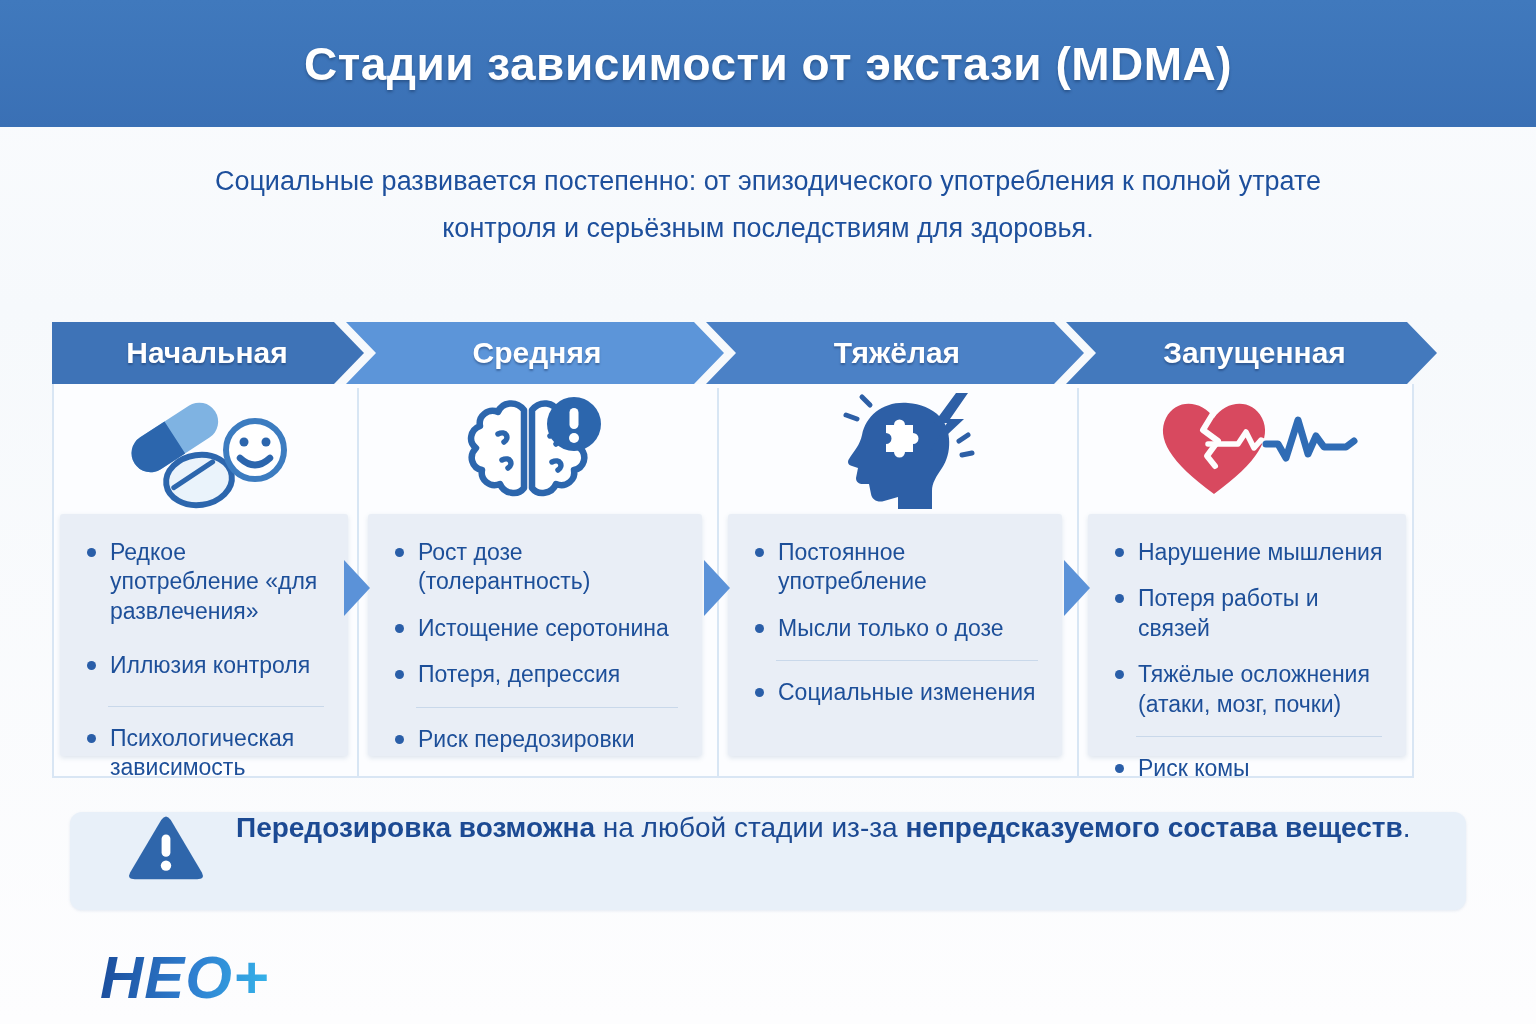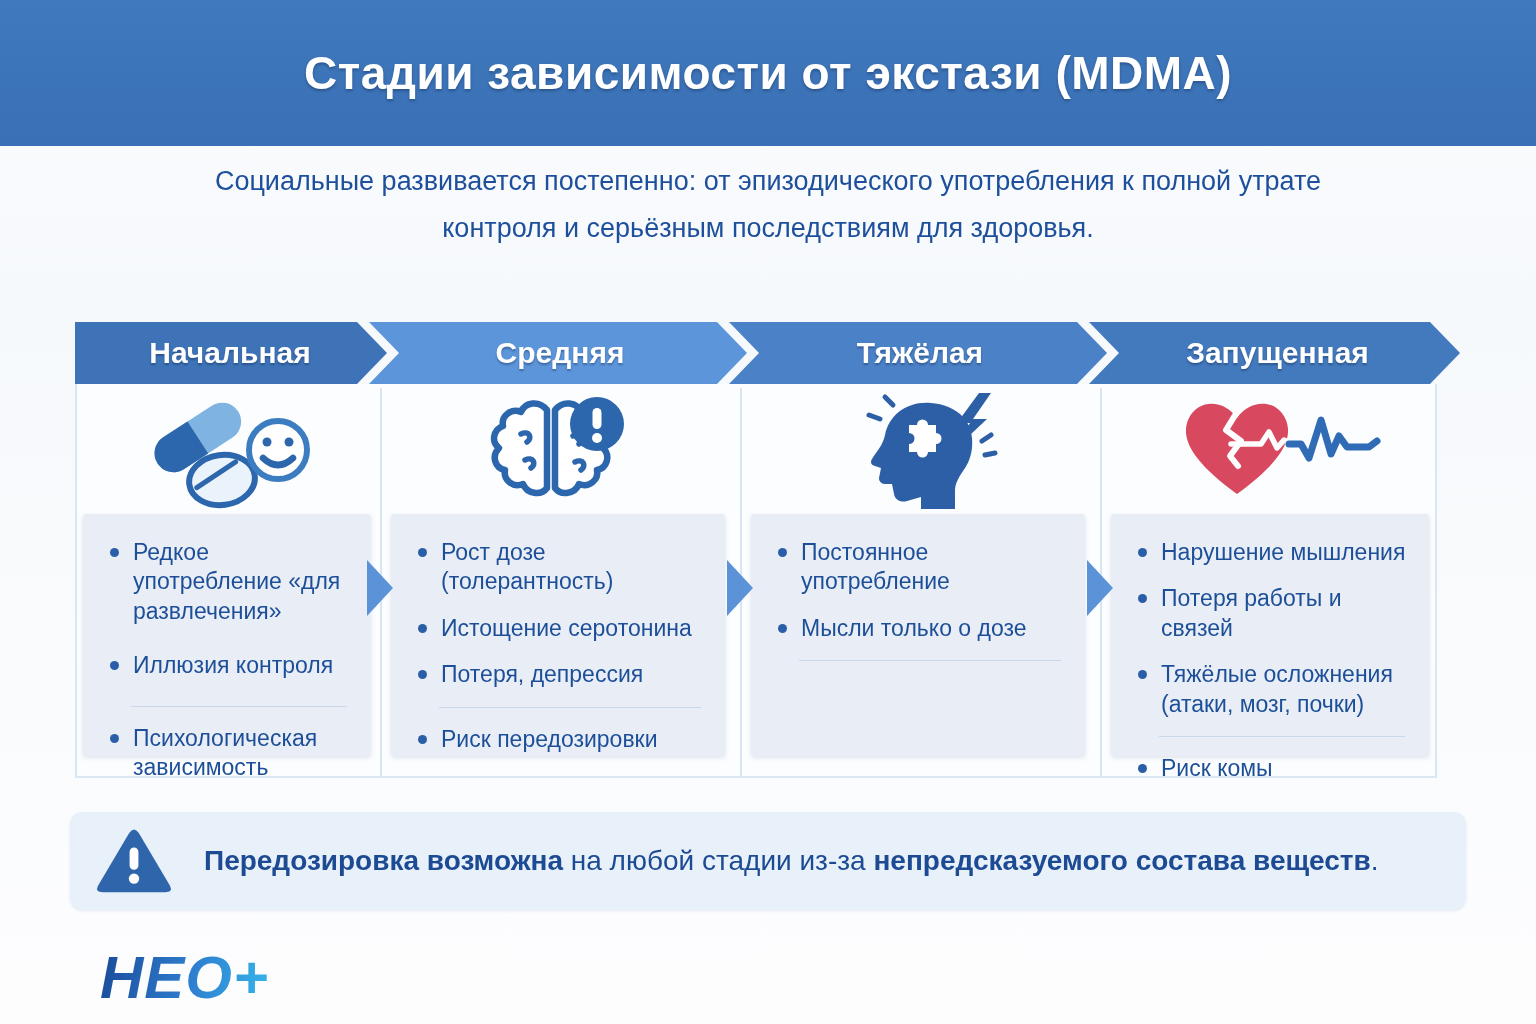--- a/index.html
+++ b/index.html
@@ -9,32 +9,32 @@
     --panel-border:#d9e6f4; --warning-bg:#e8f0f9; --warning-text:#1c4a93;
     --warning-icon:#2f66ab; --icon-primary:#2c66ad; --icon-light:#7fb3e2;
     --heart-red:#d8495f; --pulse-blue:#2f6cb5;
   }
   *{margin:0;padding:0;box-sizing:border-box;}
   body{font-family:"Liberation Sans",sans-serif;}
   .canvas{position:relative;width:1536px;height:1024px;overflow:hidden;
     background:linear-gradient(180deg,#fbfcfe 0%,#f6f9fc 30%,#fdfdfe 100%);}
 
   
-  .top-banner{position:absolute;left:0;top:0;width:100%;height:146px;
+  .top-banner{position:absolute;left:0;top:0;width:100%;height:127px;
     background:linear-gradient(180deg,#4079bd,var(--header-bg));
     display:flex;align-items:center;justify-content:center;}
   .page-title{color:var(--title-color);font-size:46px;font-weight:700;
     letter-spacing:.5px;text-shadow:0 2px 3px rgba(10,30,60,.35);}
 
   
   .intro{position:absolute;left:0;top:158px;width:100%;text-align:center;
     color:var(--subtitle-color);font-size:27px;line-height:1.75;}
 
   
-  .panel{position:absolute;left:75px;top:322px;width:1385px;height:456px;}
+  .panel{position:absolute;left:52px;top:322px;width:1385px;height:456px;}
   .panel-box{position:absolute;left:0;top:62px;width:1362px;bottom:0;
     background:#fcfdff;border:2px solid var(--panel-border);border-top:none;z-index:0;}
   .vsep{position:absolute;top:66px;height:388px;width:2px;background:#d8e6f4;z-index:1;}
   .vsep.s0{left:305px}.vsep.s1{left:665px}.vsep.s2{left:1025px}
 
   .header-strip{position:absolute;left:0;top:0;width:1390px;height:62px;overflow:visible;z-index:2;}
   .stage-label{position:absolute;top:0;height:62px;display:flex;align-items:center;justify-content:center;
     color:var(--banner-text);font-size:30px;font-weight:700;z-index:3;
     text-shadow:0 2px 2px rgba(10,30,70,.35);}
   .stage-label.l0{left:0;width:310px}.stage-label.l1{left:300px;width:370px}
@@ -56,21 +56,21 @@
   .stage-card li.item::before{content:"";position:absolute;left:9px;top:10px;width:9px;height:9px;
     border-radius:50%;background:var(--bullet);}
   .stage-card li.divider{height:1px;background:var(--divider);margin:2px 10px 17px 30px;}
 
   .flow-arrow{position:absolute;top:236px;width:28px;height:60px;z-index:4;}
   .flow-arrow.a0{left:291px}.flow-arrow.a1{left:651px}.flow-arrow.a2{left:1011px}
 
   
   .warning{position:absolute;left:70px;top:812px;width:1396px;height:98px;
     background:var(--warning-bg);border-radius:12px;box-shadow:0 1px 3px rgba(120,150,190,.18);
-    display:flex;align-items:center;padding-left:24px;}
+    display:flex;padding-left:56px;}
   .warning-text{margin-left:30px;color:var(--warning-text);font-size:28px;}
   .warning-text b{font-weight:700;}
 
   
   .brand{position:absolute;left:100px;top:943px;font-size:60px;font-weight:800;letter-spacing:1px;
     background:linear-gradient(100deg,#1c4f9e 5%,#2f7fd0 55%,#35b0e8 95%);
     -webkit-background-clip:text;background-clip:text;color:transparent;font-style:italic;}
 
   
   .st{stroke:var(--icon-primary);fill:none;stroke-width:6.5;stroke-linecap:round;stroke-linejoin:round;}
@@ -164,20 +164,21 @@
           <li class="item">Потеря, депрессия</li>
           <li class="divider"></li>
           <li class="item">Риск передозировки</li>
         </ul>
       </div>
     <div class="stage-card c2">
         <ul>
           <li class="item">Постоянное употребление</li>
           <li class="item">Мысли только о дозе</li>
           <li class="divider"></li>
+          <li class="item">Социальные изменения</li>
         </ul>
       </div>
     <div class="stage-card c3">
         <ul>
           <li class="item">Нарушение мышления</li>
           <li class="item">Потеря работы и связей</li>
           <li class="item">Тяжёлые осложнения (атаки, мозг, почки)</li>
           <li class="divider"></li>
           <li class="item">Риск комы</li>
         </ul>

